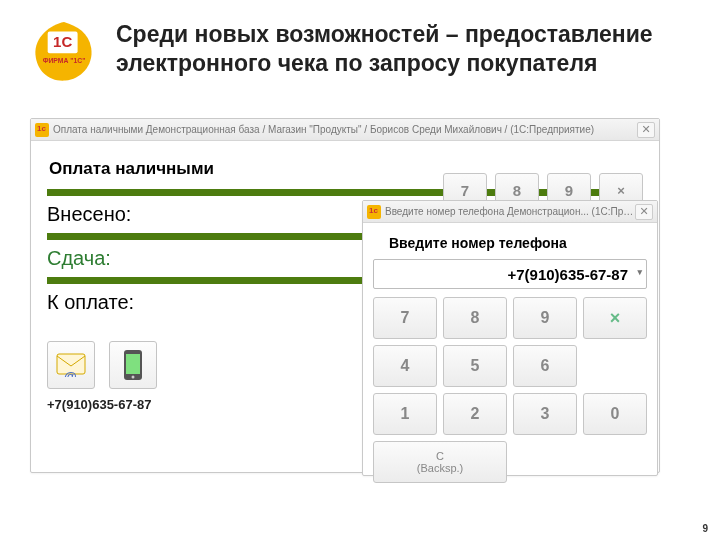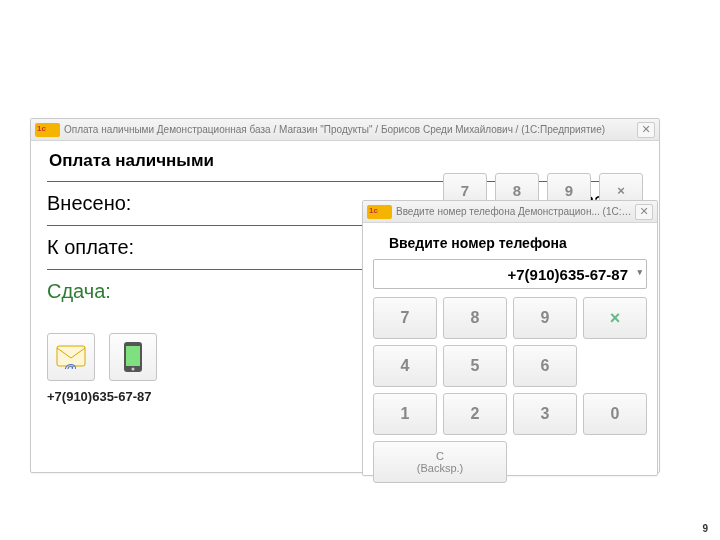--- a/index.html
+++ b/index.html
@@ -5,34 +5,34 @@
   * { box-sizing: border-box; margin: 0; padding: 0; }
   html, body { width: 720px; height: 540px; font-family: Arial, sans-serif; background: #fff; }
   .page { position: relative; width: 720px; height: 540px; padding: 18px 30px 10px 30px; }
   .header { display: flex; align-items: flex-start; gap: 18px; margin-bottom: 12px; }
   .logo { width: 68px; height: 68px; position: relative; flex: 0 0 68px; }
   .logo svg { width: 100%; height: 100%; }
   .title { font-size: 23px; font-weight: 700; color: #222; line-height: 1.25; padding-top: 2px; }
 
   .window { position: absolute; border: 1px solid #c9c9c9; background: #fff; border-radius: 2px; box-shadow: 0 1px 2px rgba(0,0,0,0.05); }
   .win-bar { height: 22px; background: linear-gradient(#f5f5f5,#e8e8e8); border-bottom: 1px solid #d5d5d5; display: flex; align-items: center; padding: 0 4px; font-size: 10px; color: #777; }
-  .win-bar .app-icon { width: 25px; height: 14px; background:#f5b400; border-radius:2px; margin-right:4px; position:relative;padding-left:12px; }
+  .win-bar .app-icon { width: 14px; height: 14px; background:#f5b400; border-radius:2px; margin-right:4px; position:relative;padding-left:12px; }
   .win-bar .app-icon span{ position:absolute; font-size:8px; color:#c33; top:1px; left:2px; font-weight:bold;}
   .win-bar .wtitle { flex:1; white-space: nowrap; overflow: hidden; text-overflow: ellipsis; }
   .win-bar .close { width:18px; height:16px; border:1px solid #ccc; border-radius:2px; display:flex; align-items:center; justify-content:center; color:#888; font-size:11px; font-family: Arial; background:#f7f7f7; }
 
   
   .pay { left: 30px; top: 118px; width: 630px; height: 355px; }
   .pay-body { padding: 10px 16px 12px 16px; }
-  .pay-heading { font-size: 17px; font-weight: 700; margin: 0 0 10px 2px; }
+  .pay-heading { font-size: 17px; font-weight: 700; margin: 8px 0 10px 2px; }
   .row { display: flex; align-items: center; height: 44px; }
   .row-label { font-size: 20px; flex: 0 0 150px; }
   .row-value { font-size: 20px; text-align: right; flex: 1; padding-right: 10px; }
   .green { color: #2e7d32; }
-  .row.divider { border-top: 1px solid #4d7c0f; }
+  .row.divider { border-top: 7px solid #4d7c0f; }
 
   .icon-row { display: flex; gap: 14px; margin-top: 20px; }
   .icon-btn { width: 48px; height: 48px; border:1px solid #c4c4c4; border-radius:3px; background:linear-gradient(#fdfdfd,#efefef); display:flex; align-items:center; justify-content:center; }
   .phone-text { font-size: 13px; margin-top: 8px; color:#222; font-weight:600; }
 
   
   .pad-back { position:absolute; right:16px; top:54px; display:flex; gap:8px; }
   .key { width:44px; height:34px; border:1px solid #c6c6c6; border-radius:3px; background:linear-gradient(#fbfbfb,#ececec); display:flex; align-items:center; justify-content:center; font-size:15px; color:#888; font-weight:600; }
   .key.small{font-size:13px;}
 
@@ -47,43 +47,54 @@
   .kbtn.sub{flex-direction:column; font-size:11px; line-height:1.1; font-weight:500;}
   .kbtn.enter { background: linear-gradient(#ffe94a,#f4c20d); color:#555; font-size:11px; grid-row: span 2; border-color:#d3ad00;}
   .kbtn.del { color:#6b8; font-size:18px;}
 
   .pgnum { position:absolute; right:12px; bottom:6px; font-size:10px; color:#333; font-weight:600;}
 </style>
 </head>
 <body>
 
 <div class="page">
+  <div class="header">
+    <div class="logo">
+      <svg viewBox="0 0 100 100">
+        <path d="M50 6 C70 12 86 22 90 44 C94 70 74 90 52 92 C28 94 10 78 8 54 C6 28 30 10 50 6 Z" fill="#f5b400"></path>
+        <rect x="26" y="20" width="44" height="32" rx="3" fill="#fff"></rect>
+        <text x="48" y="43" text-anchor="middle" font-size="22" font-weight="700" fill="#c62828">1С</text>
+        <text x="50" y="66" text-anchor="middle" font-size="10" font-weight="700" fill="#c62828">ФИРМА "1С"</text>
+      </svg>
+    </div>
+    <div class="title">Среди новых возможностей – предоставление электронного чека по запросу покупателя</div>
+  </div>
 
   <div class="window pay">
     <div class="win-bar">
       <div class="app-icon">
           <span>1c</span>
         </div>
       <div class="wtitle">Оплата наличными   Демонстрационная база / Магазин "Продукты" / Борисов Среди Михайлович /  (1С:Предприятие)</div>
       <div class="close">✕</div>
     </div>
     <div class="pay-body">
       <div class="pay-heading">Оплата наличными</div>
 
       <div class="row divider">
         <div class="row-label">Внесено:</div>
         <div class="row-value">183,00</div>
       </div>
       <div class="row divider">
+        <div class="row-label green">Сдача:</div>
+        <div class="row-value green">0,00</div>
+      </div>
+      <div class="row divider">
         <div class="row-label">К оплате:</div>
         <div class="row-value">183,00</div>
-      </div>
-      <div class="row divider">
-        <div class="row-label green">Сдача:</div>
-        <div class="row-value green">0,00</div>
       </div>
 
       <div class="icon-row">
         <div class="icon-btn">
           <svg width="30" height="24" viewBox="0 0 30 24">
             <rect x="1" y="1" width="28" height="20" rx="2" fill="#fff6d6" stroke="#d4a900"></rect>
             <path d="M1 3 L15 13 L29 3" fill="none" stroke="#d4a900"></path>
             <text x="8" y="28" font-size="13" fill="#4b6ec6" font-weight="bold">@</text>
           </svg>
         </div>

